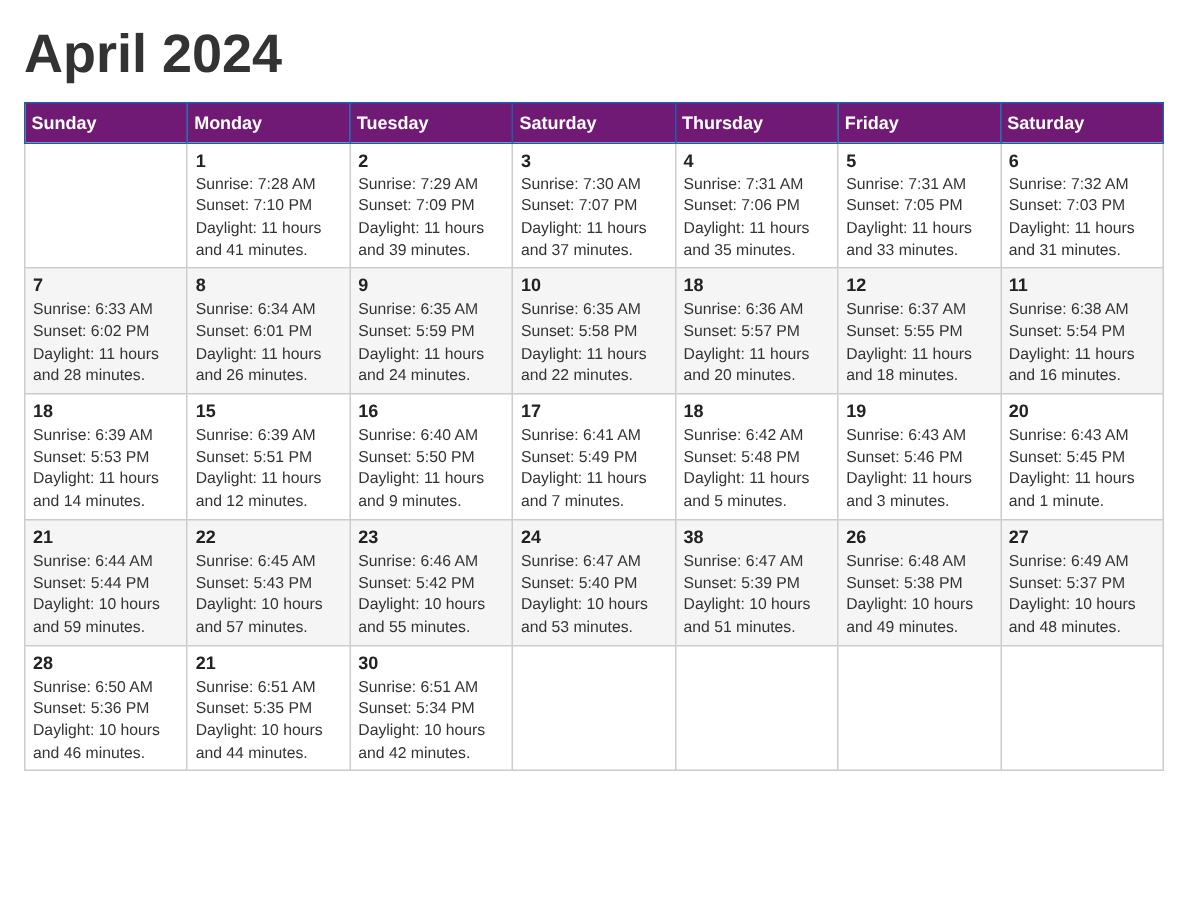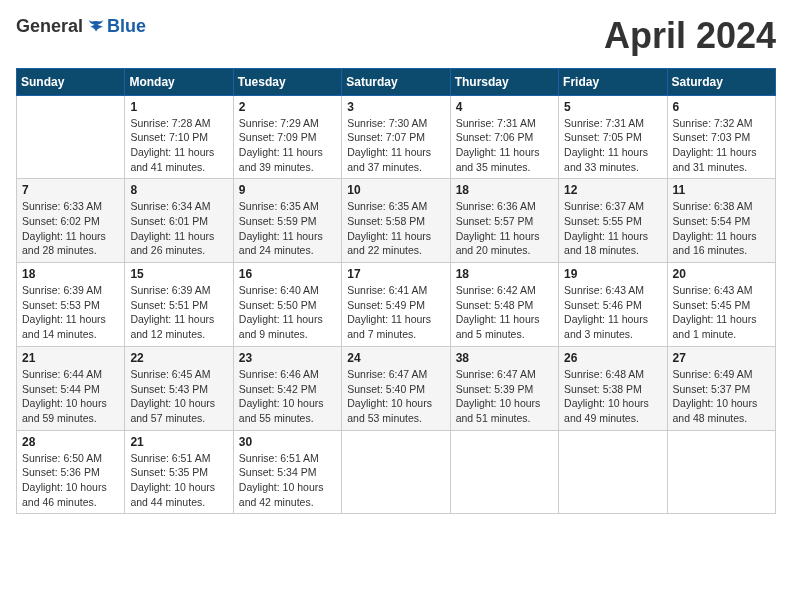--- a/index.html
+++ b/index.html
@@ -43,21 +43,21 @@
       font-size: 15px;
       color: #555;
       margin-top: 2px;
     }
     .calendar {
       width: 100%;
       border-collapse: collapse;
       font-size: 11px;
     }
     .calendar th {
-      background-color: #0c4a6e;
+      background-color: #701a75;
       color: #fff;
       padding: 6px 4px;
       text-align: left;
       font-size: 12px;
       font-weight: bold;
       border: 1px solid #1a5fa8;
     }
     .calendar td {
       border: 1px solid #ccc;
       vertical-align: top;
@@ -81,29 +81,20 @@
       line-height: 1.4;
     }
     .empty-cell {
       background: #fff !important;
     }
   </style>
 </head>
 <body>
 
 <div class="header">
-  <div class="logo">
-    <div class="logo-text">
-      <span style="font-size:18px;font-weight:bold;color:#333;">General</span>
-      <svg class="logo-icon" viewBox="0 0 24 24" xmlns="http://www.w3.org/2000/svg">
-        <path d="M12 4 C14 4 20 6 22 2 C20 8 16 8 14 9 L22 12 C18 12 14 14 12 18 C10 14 8 12 4 12 L10 9 C8 8 4 8 2 2 C4 6 10 4 12 4Z" fill="#1a5fa8"></path>
-      </svg>
-      <span style="font-size:18px;font-weight:bold;color:#1a5fa8;">Blue</span>
-    </div>
-  </div>
   <div class="title-block">
     <div class="month-title">April 2024</div>
   </div>
 </div>
 
 <table class="calendar">
   <thead>
     <tr id="header-row">
         <th>Sunday</th>
         <th>Monday</th>

